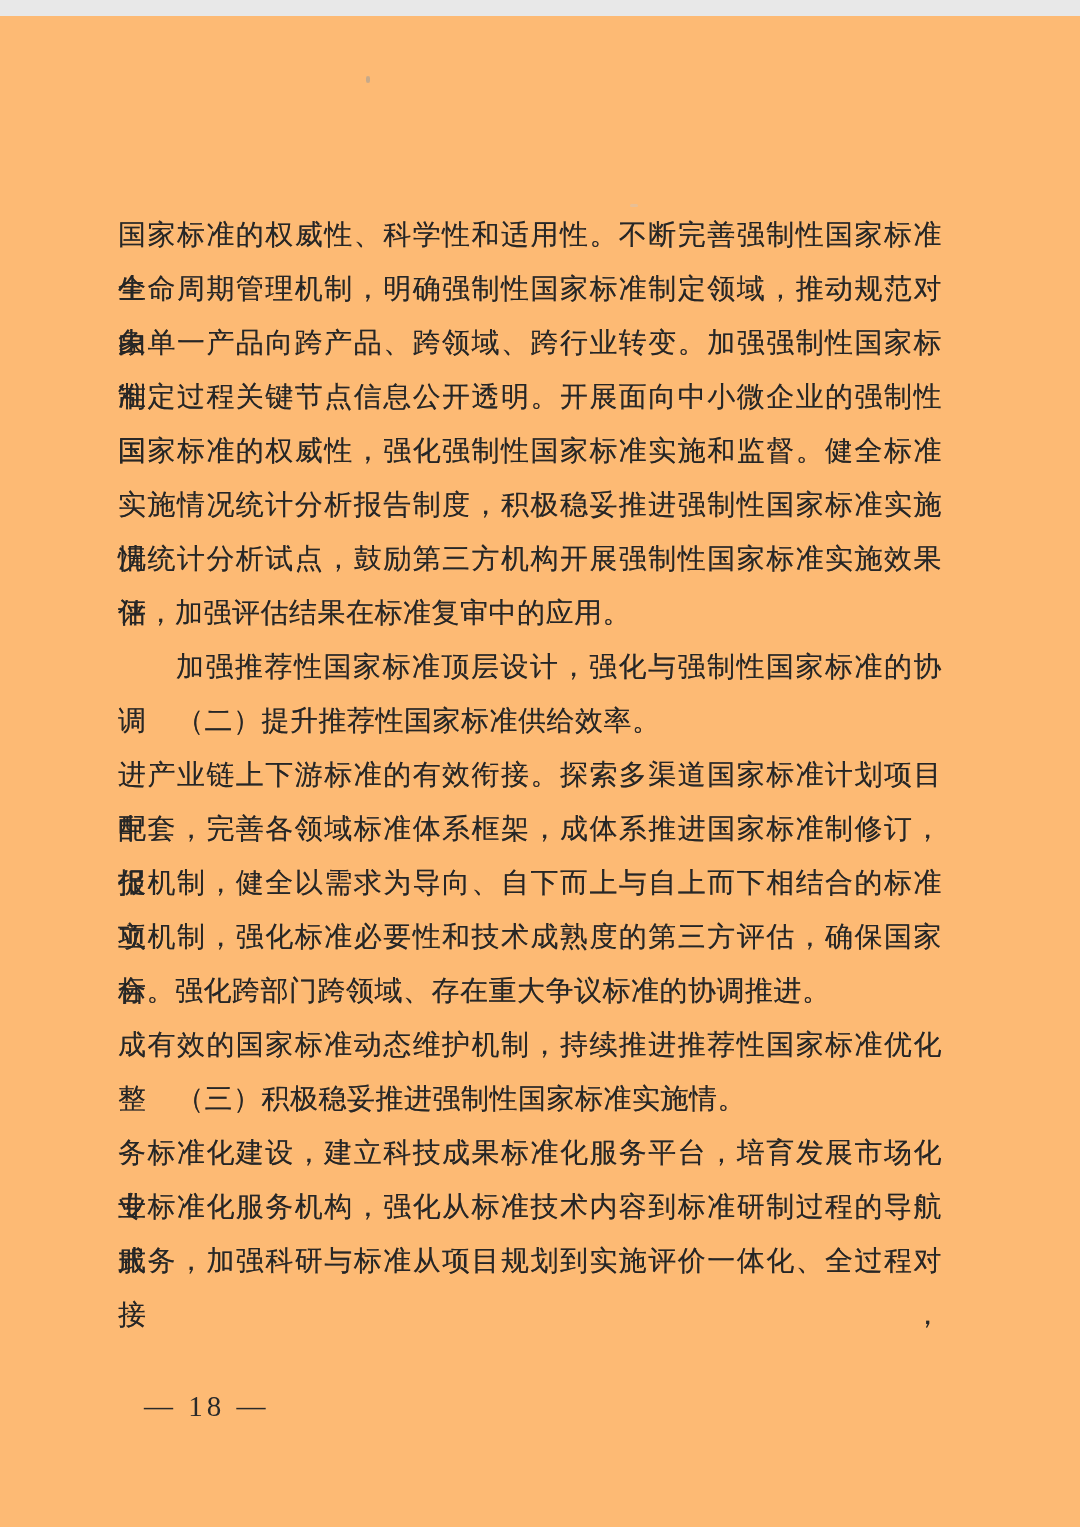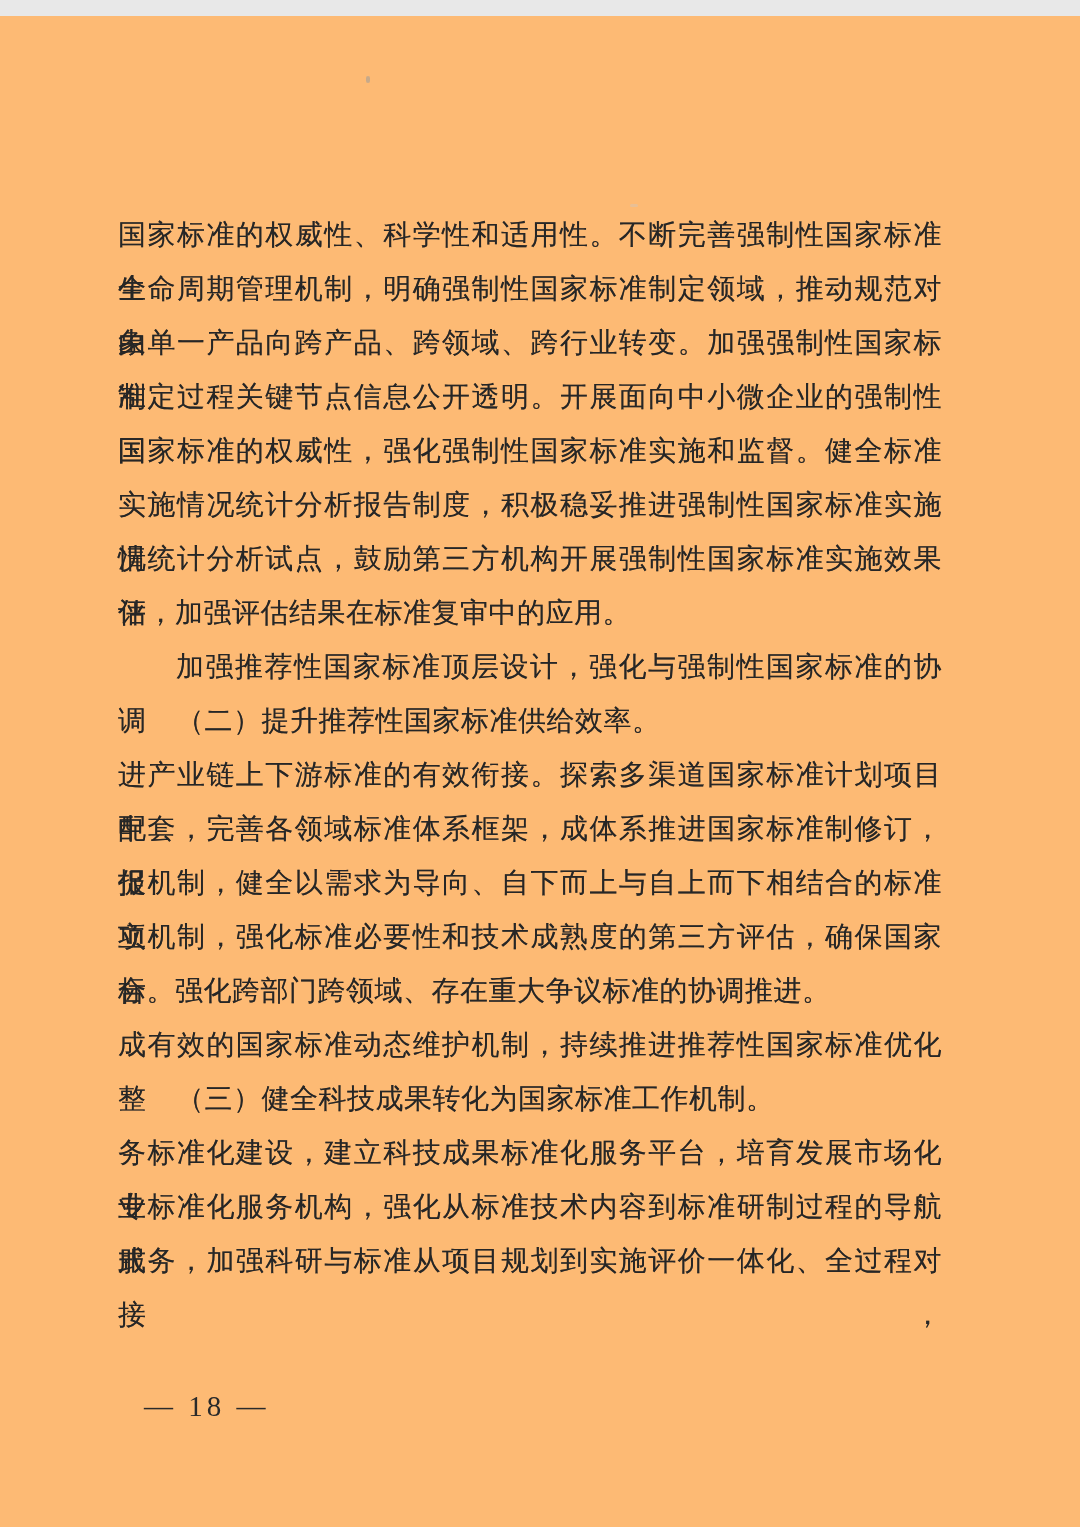--- a/index.html
+++ b/index.html
@@ -90,20 +90,20 @@
       <div class="line justify">况统计分析试点，鼓励第三方机构开展强制性国家标准实施效果评</div>
       <div class="line">估，加强评估结果在标准复审中的应用。</div>
       <div class="line justify indent">加强推荐性国家标准顶层设计，强化与强制性国家标准的协调</div>
       <div class="line indent">（二）提升推荐性国家标准供给效率。</div>
       <div class="line justify">进产业链上下游标准的有效衔接。探索多渠道国家标准计划项目申</div>
       <div class="line justify">配套，完善各领域标准体系框架，成体系推进国家标准制修订，促</div>
       <div class="line justify">报机制，健全以需求为导向、自下而上与自上而下相结合的标准立</div>
       <div class="line justify">项机制，强化标准必要性和技术成熟度的第三方评估，确保国家标</div>
       <div class="line">合。强化跨部门跨领域、存在重大争议标准的协调推进。</div>
       <div class="line justify">成有效的国家标准动态维护机制，持续推进推荐性国家标准优化整</div>
-      <div class="line indent">（三）健全科技成果转化为国家标准工作机制。</div>
+      <div class="line indent">（三）积极稳妥推进强制性国家标准实施情。</div>
       <div class="line justify">务标准化建设，建立科技成果标准化服务平台，培育发展市场化专</div>
       <div class="line justify">业标准化服务机构，强化从标准技术内容到标准研制过程的导航式</div>
       <div class="line justify">服务，加强科研与标准从项目规划到实施评价一体化、全过程对接，</div>
     </div>
 
   <div class="footer">— 18 —</div>
 </div>
 
 </body></html>

